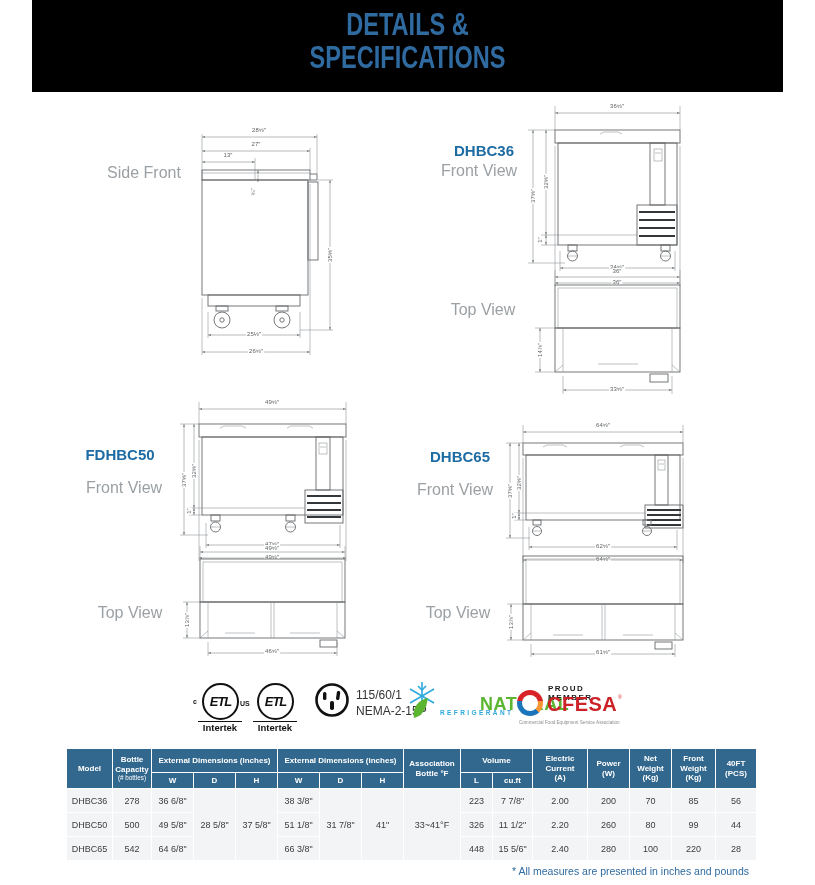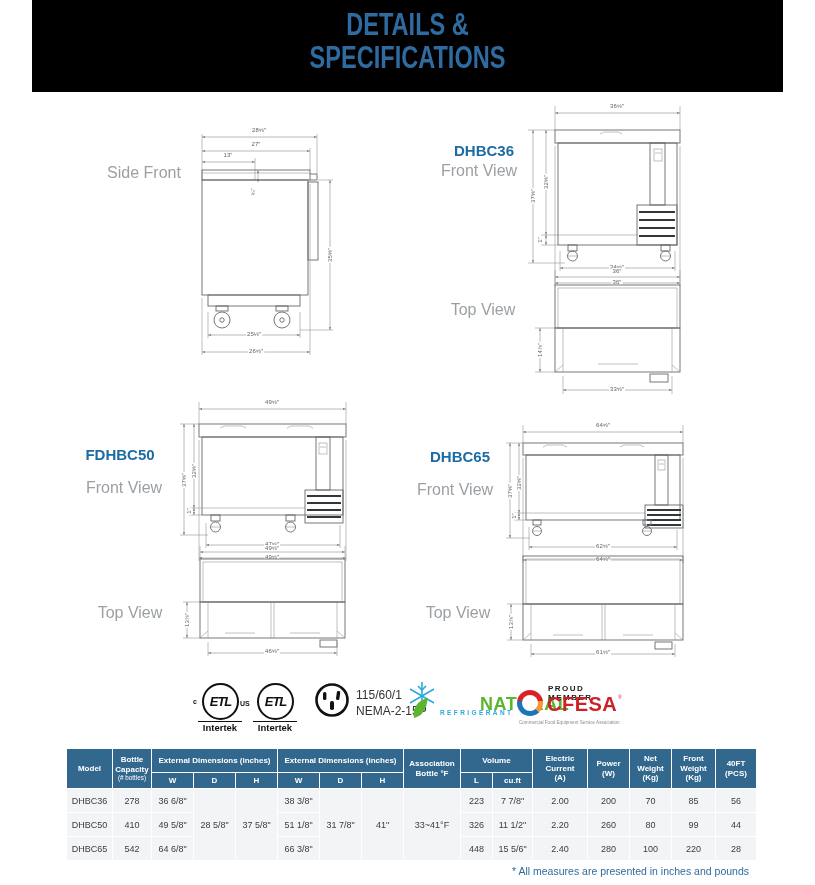--- a/index.html
+++ b/index.html
@@ -466,21 +466,21 @@
       <td>223</td>
       <td>7 7/8"</td>
       <td>2.00</td>
       <td>200</td>
       <td>70</td>
       <td>85</td>
       <td>56</td>
     </tr>
     <tr>
       <td>DHBC50</td>
-      <td>410</td>
+      <td>500</td>
       <td>49 5/8"</td>
       <td>51 1/8"</td>
       <td>326</td>
       <td>11 1/2"</td>
       <td>2.20</td>
       <td>260</td>
       <td>80</td>
       <td>99</td>
       <td>44</td>
     </tr>

